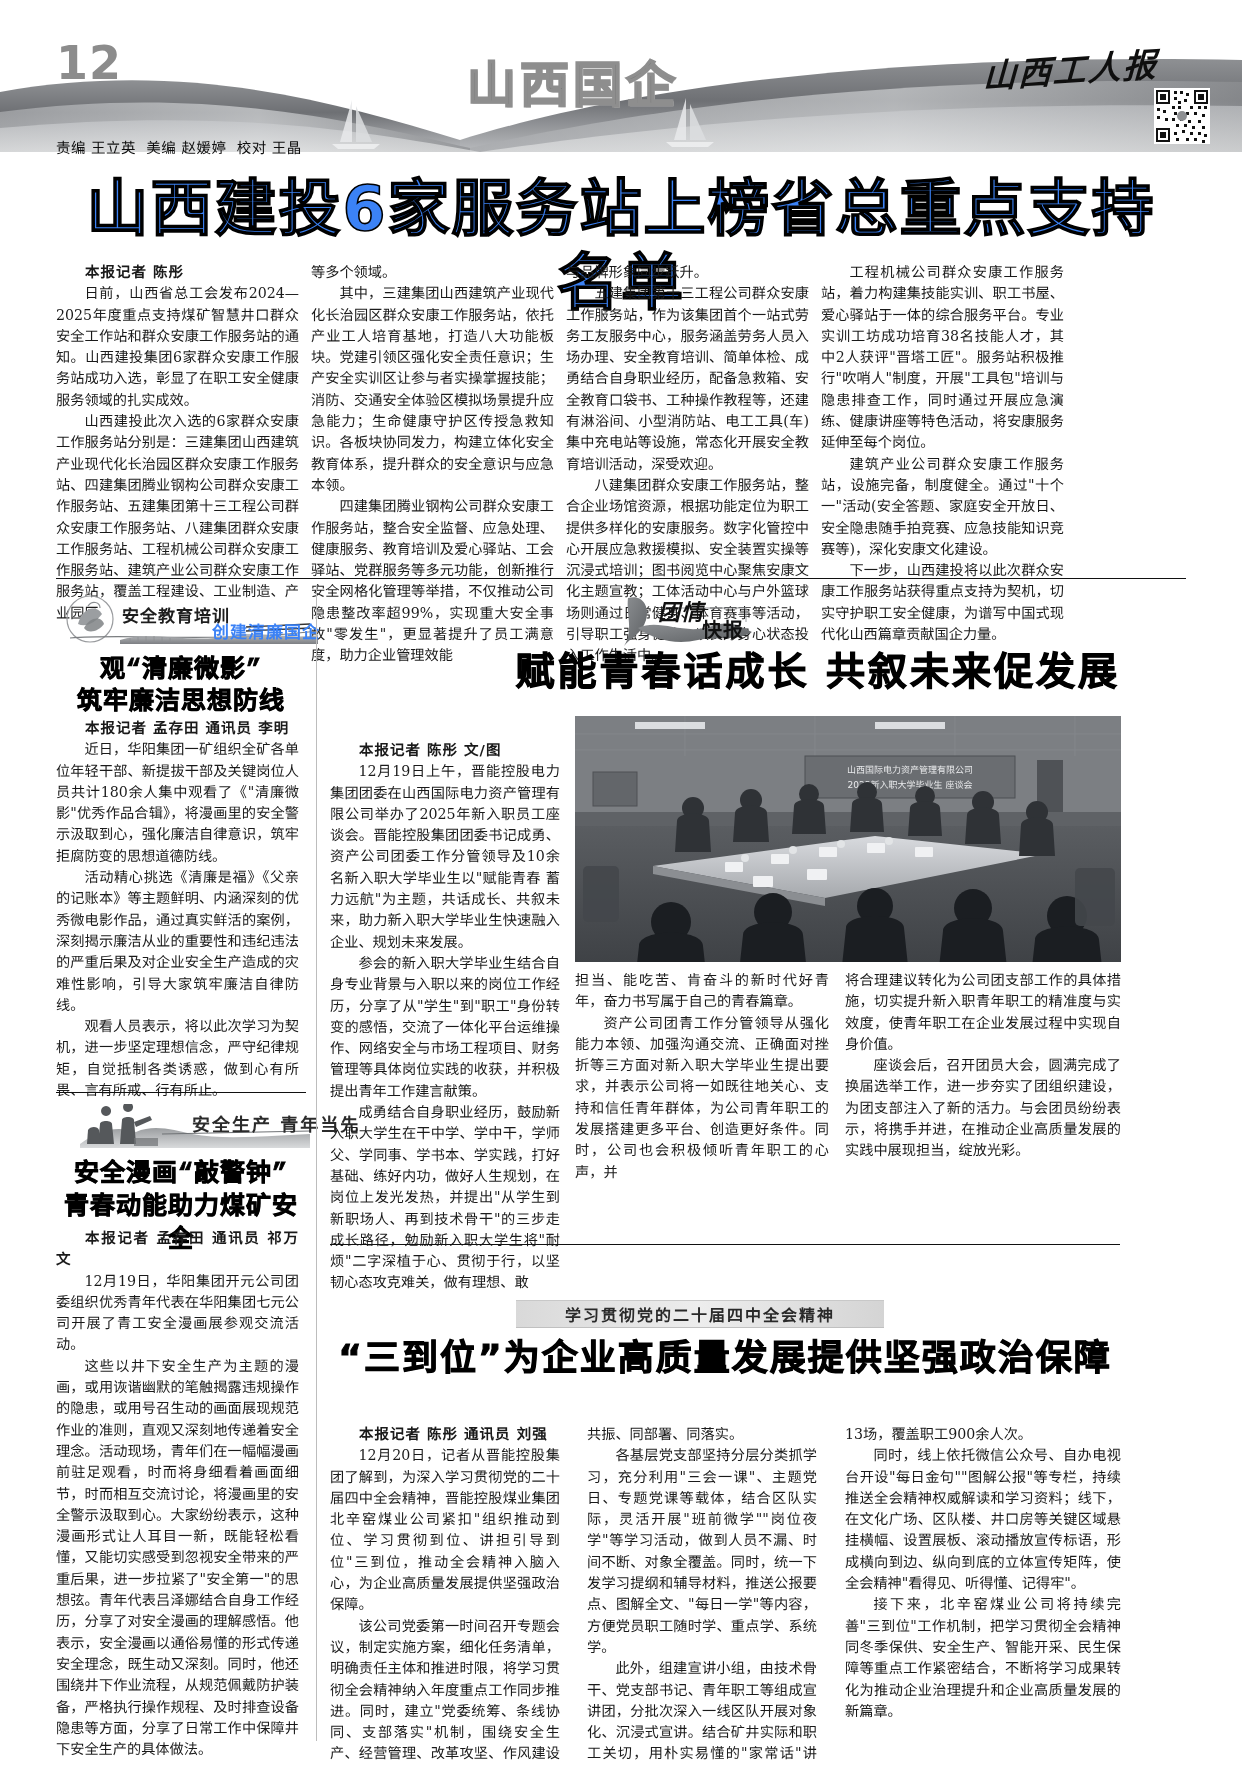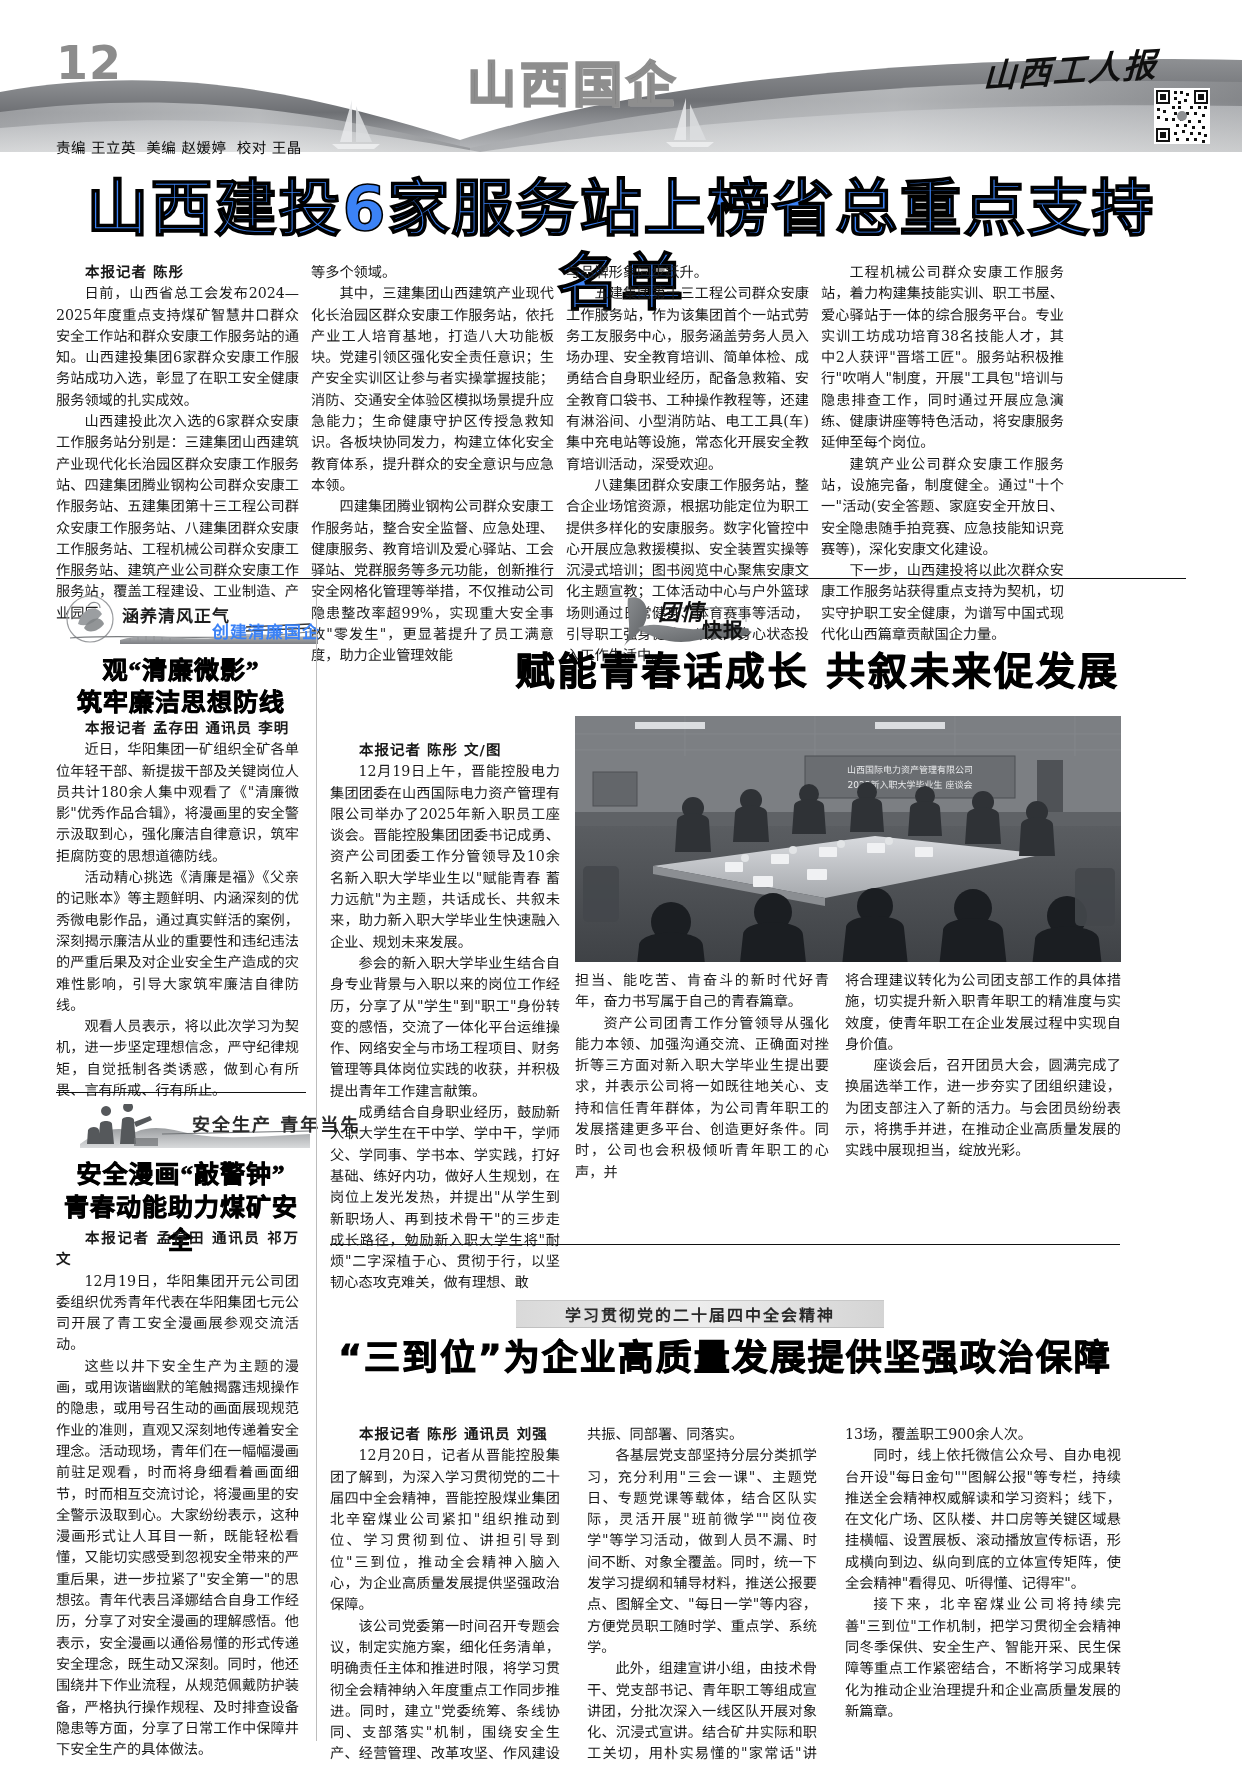--- a/index.html
+++ b/index.html
@@ -83,21 +83,21 @@
 
   
   .badge-orn{position:absolute;}
   .badge-orn .bname{
     font-family:"DejaVu Serif","Liberation Serif",serif;
     font-weight:bold;color:#1d1d1d;
   }
 
   .sub-headline{
     position:absolute;text-align:center;
-    font-family:Liberation Serif, serif;
+    font-family:Liberation Mono, monospace;
     font-weight:bold;color:#000;
     -webkit-text-stroke:0.8px #000;
   }
 
   
   .feature-headline{
     position:absolute;left:330px;top:648px;width:790px;
     text-align:right;
     font-family:"DejaVu Sans","Liberation Sans",sans-serif;
     font-weight:bold;font-size:39px;line-height:48px;letter-spacing:3px;
@@ -281,21 +281,21 @@
         <path d="M70,44 L70,48"></path>
           <path d="M78,43 L78,48"></path>
           <path d="M86,42 L86,48"></path>
         <path d="M94,42 L94,48"></path>
           <path d="M102,43 L102,48"></path>
           <path d="M110,44 L110,48"></path>
       </g>
       <path d="M186,33 L250,30" stroke="#333" stroke-width="1.4" fill="none"></path>
       <path d="M186,37 L250,34" stroke="#333" stroke-width="1.4" fill="none"></path>
     </svg>
-    <div class="bname" style="position:absolute;left:62px;top:8px;font-size:17px;letter-spacing:1px;color:#1d1d1d;">涵养清风正气</div>
+    <div class="bname" style="position:absolute;left:62px;top:8px;font-size:17px;letter-spacing:1px;color:#1d1d1d;">安全教育培训</div>
     <div class="bname" style="position:absolute;left:152px;top:24px;font-size:17px;letter-spacing:1px;color:#3b82f6;">创建清廉国企</div>
   </div>
 
   <div class="sub-headline" style="left:56px;top:655px;width:250px;font-size:25px;line-height:32px;letter-spacing:1px;">
     <div>观“清廉微影”</div>
     <div>筑牢廉洁思想防线</div>
   </div>
 
   <div class="col" style="left:56px;top:718px;width:243px;">
     <p class="byline">本报记者 孟存田 通讯员 李明</p>

